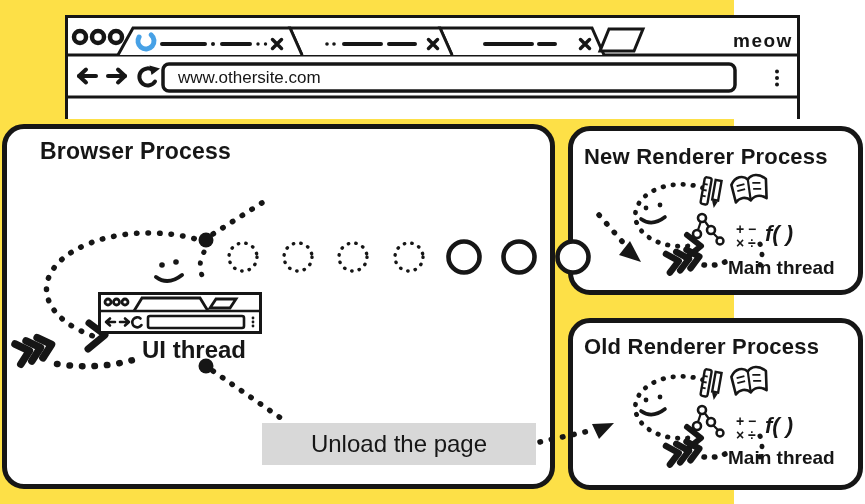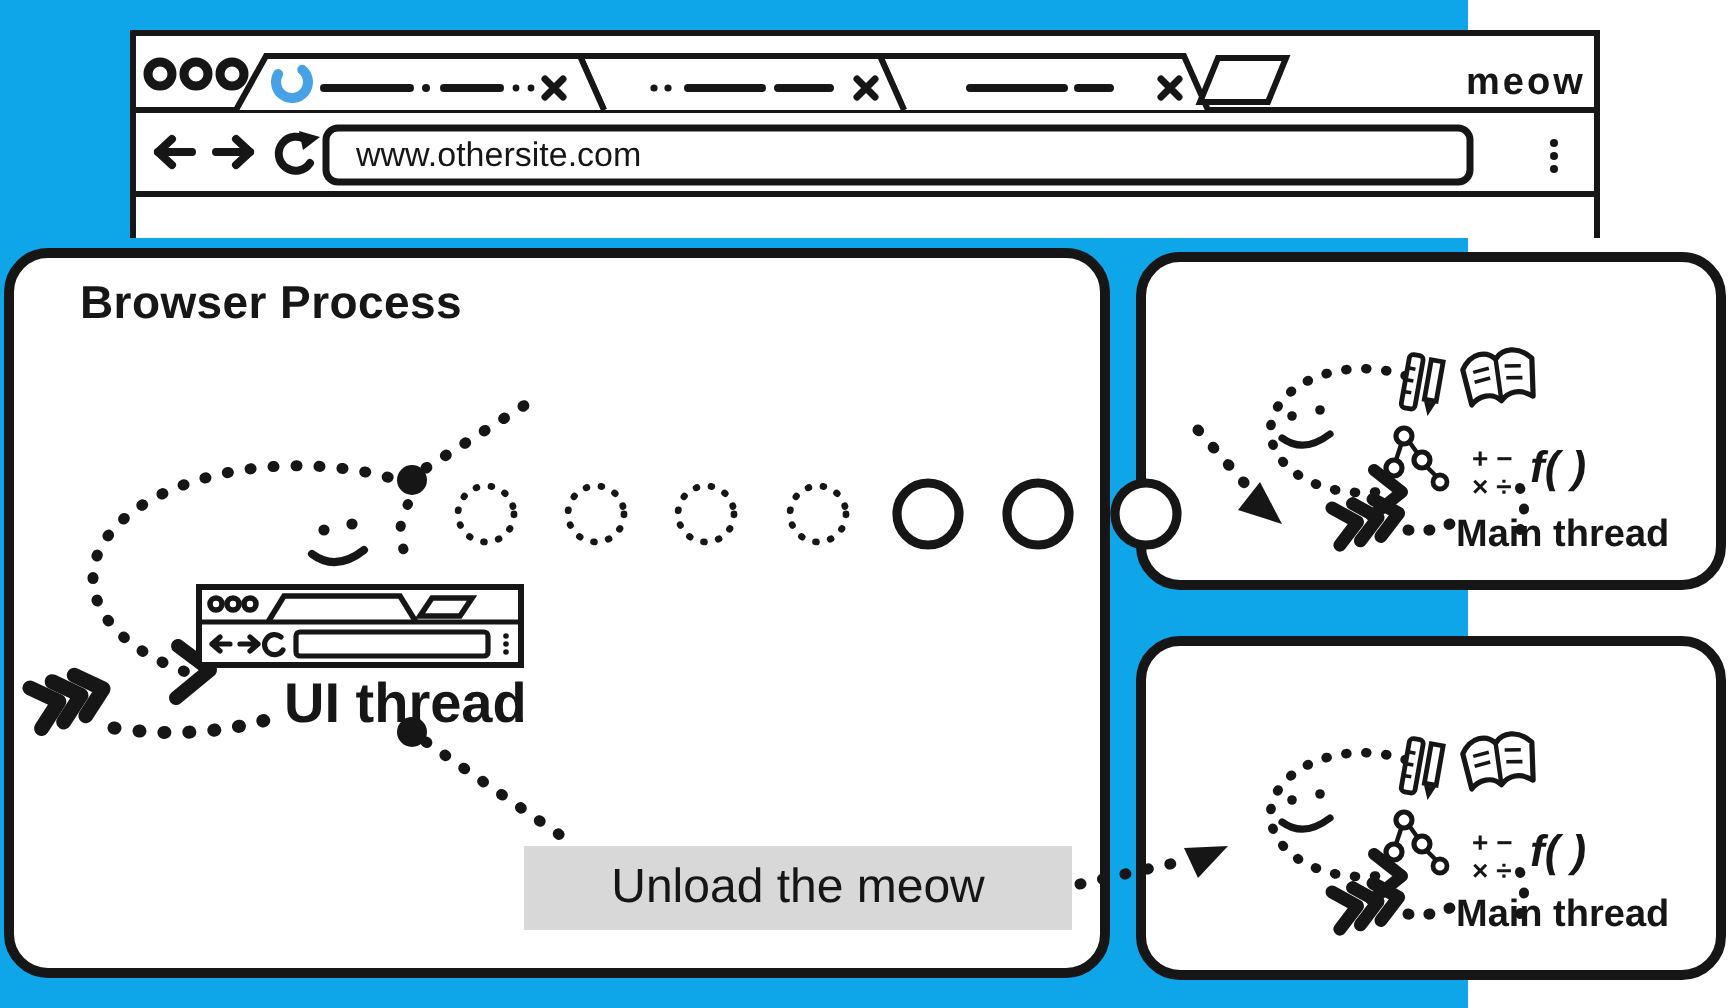--- a/index.html
+++ b/index.html
@@ -1,17 +1,17 @@
 <!DOCTYPE html>
 <html style="--ink: #161616; --label_bg: #d8d8d8; --spinner: #47a1e6;"><head>
 <meta charset="utf-8">
 <style>
   html,body{margin:0;padding:0;background:#ffffff;width:865px;height:504px;overflow:hidden;}
   body{font-family:"Liberation Sans","DejaVu Sans",sans-serif;color:var(--ink,#161616);}
-  .stage{position:relative;width:734px;height:504px;background:#0ea5e9;}
+  .stage{position:relative;width:734px;height:504px;background:#fde047;}
   .abs{position:absolute;}
   svg{display:block;overflow:visible;}
   svg text{font-family:"Liberation Sans","DejaVu Sans",sans-serif;fill:currentColor;}
   .ink{stroke:currentColor;fill:none;}
   .ink-fill{fill:currentColor;stroke:none;}
   .paper{fill:#ffffff;}
   .spinner{stroke:var(--spinner,#47a1e6);fill:none;}
   
   .proc-box{position:absolute;background:#fff;border:5px solid var(--ink,#161616);border-radius:22px;box-sizing:border-box;}
   .proc-title{position:absolute;font-weight:700;white-space:nowrap;letter-spacing:.2px;}
@@ -101,20 +101,22 @@
           <circle cx="712" cy="69.5" r="2"></circle>
       </g>
     </svg>
   </div>
 
   <div class="proc-box" style="left:2px;top:124px;width:553px;height:365px;"></div>
   <div class="proc-box" style="left:568px;top:126px;width:295px;height:169px;"></div>
   <div class="proc-box" style="left:568px;top:318px;width:295px;height:172px;"></div>
 
   <div class="proc-title title-lg abs" style="left:40px;top:138px;">Browser Process</div>
+  <div class="proc-title title-md abs" style="left:584px;top:144px;">New Renderer Process</div>
+  <div class="proc-title title-md abs" style="left:584px;top:334px;">Old Renderer Process</div>
 
   <div class="abs z2" style="left:5px;top:228px;">
     <svg width="270" height="160" viewBox="0 0 270 160">
 
       <path class="ink" stroke-width="5.5" stroke-linecap="round" stroke-dasharray="0.5 11" d="M 200 14 A 95 52 0 1 0 88 108"></path>
       <path class="ink" stroke-width="5" stroke-linecap="round" stroke-dasharray="0.5 11" d="M 199 24 Q 191 38 200 54"></path>
 
       <path class="ink" stroke-width="7" stroke-linecap="round" stroke-linejoin="round" d="M 84 95 L 100 107 L 83 121"></path>
 
       <g>
@@ -149,21 +151,21 @@
         <path d="M42.5 26.5 A 5 5 0 1 0 43.5 33"></path>
       </g>
       <rect class="paper ink" stroke-width="2.6" x="50" y="24" width="96" height="12" rx="2"></rect>
       <g class="ink-fill">
         <circle cx="155" cy="26" r="1.4"></circle>
           <circle cx="155" cy="30" r="1.4"></circle>
           <circle cx="155" cy="34" r="1.4"></circle>
       </g>
     </svg>
   </div>
-  <div class="thread-label" style="left:142px;top:336px;font-size:28px;">UI thread</div>
+  <div class="thread-label" style="left:142px;top:336px;font-size:24px;">UI thread</div>
 
   <div class="abs z2" style="left:608px;top:178px;">
     <svg width="250" height="110" viewBox="0 0 250 110">
       <path class="ink" stroke-width="4.8" stroke-linecap="round" stroke-dasharray="0.5 9.5" d="M 95 10 A 46 31 0 1 0 80 68"></path>
       <path class="ink" stroke-width="6" stroke-linecap="round" stroke-linejoin="round" d="M 79 57 L 93 68 L 78 80"></path>
       <g>
         <circle class="ink-fill" cx="38" cy="30" r="2.4"></circle>
         <circle class="ink-fill" cx="52" cy="27" r="2.4"></circle>
         <path class="ink" stroke-width="3.6" stroke-linecap="round" d="M 33 41 Q 44 49 57 39"></path>
       </g>
@@ -270,15 +272,15 @@
 
       <g>
         <circle class="ink-fill" cx="206" cy="366" r="7.5"></circle>
         <path class="ink" stroke-width="5.5" stroke-linecap="round" stroke-dasharray="0.5 11" d="M 213 371 L 285 421"></path>
         <path class="ink" stroke-width="5.5" stroke-linecap="round" stroke-dasharray="0.5 11" d="M 540 442 L 594 430"></path>
         <path class="ink-fill" d="M 614 423 L 592 424 L 599 439 Z"></path>
       </g>
     </svg>
   </div>
 
-  <div class="msg-label" style="left:262px;top:423px;width:274px;height:42px;">Unload the meow</div>
+  <div class="msg-label" style="left:262px;top:423px;width:274px;height:42px;">Unload the page</div>
 
 </div>
 
 </body></html>

